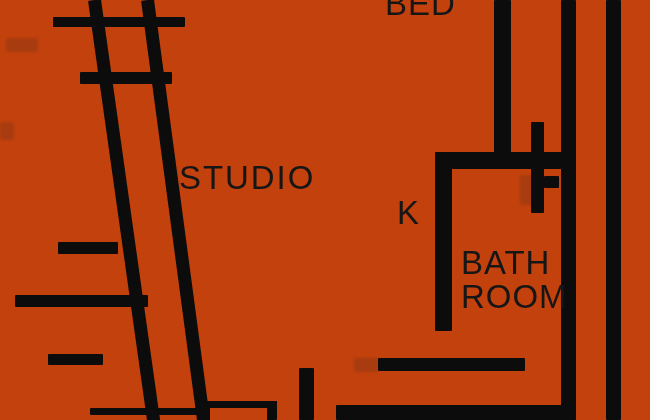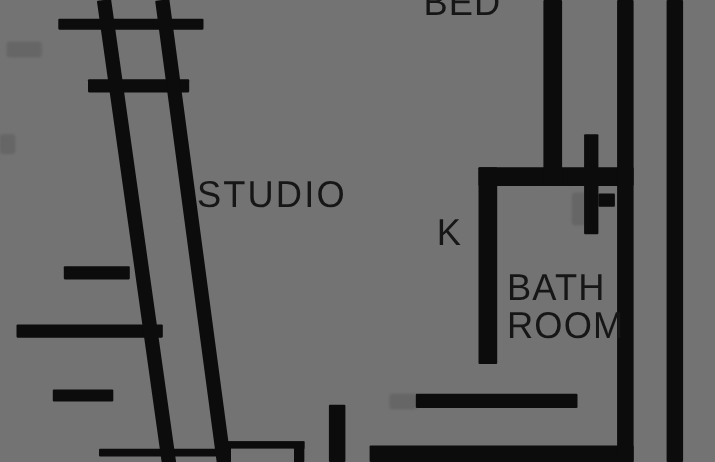--- a/index.html
+++ b/index.html
@@ -1,19 +1,19 @@
 <!DOCTYPE html>
 <html><head>
 <meta charset="utf-8">
 <style>
   html,body{margin:0;padding:0;background:#e9e9e9;}
   #stage{
     position:relative;
     width:650px;height:420px;
-    background:#737373;
+    background:#c2410c;
     overflow:hidden;
     font-family:"Liberation Sans", sans-serif;
   }
   .wall{
     position:absolute;
     background:#0c0c0c;
     border-radius:1px;
   }
   .wall.hollow{
     background:transparent;

